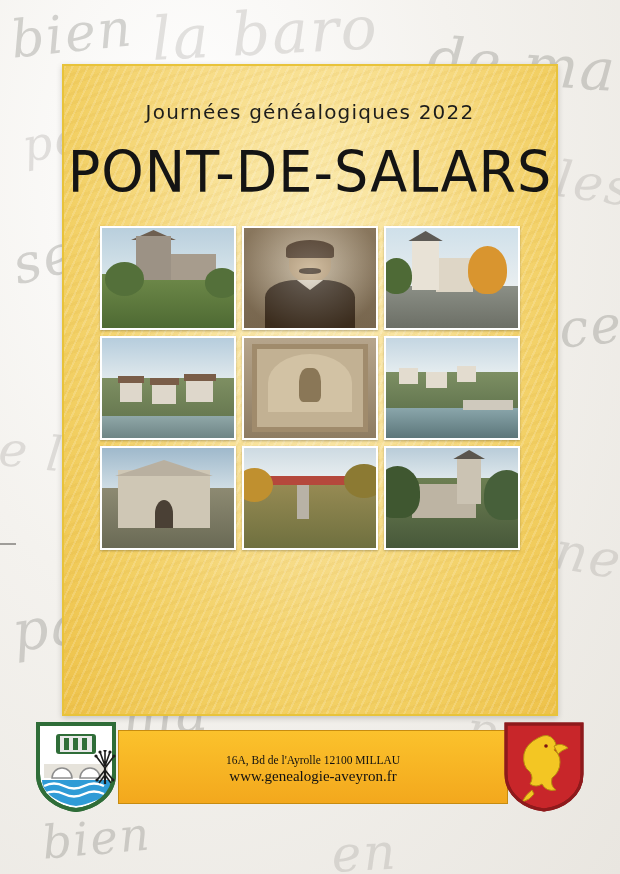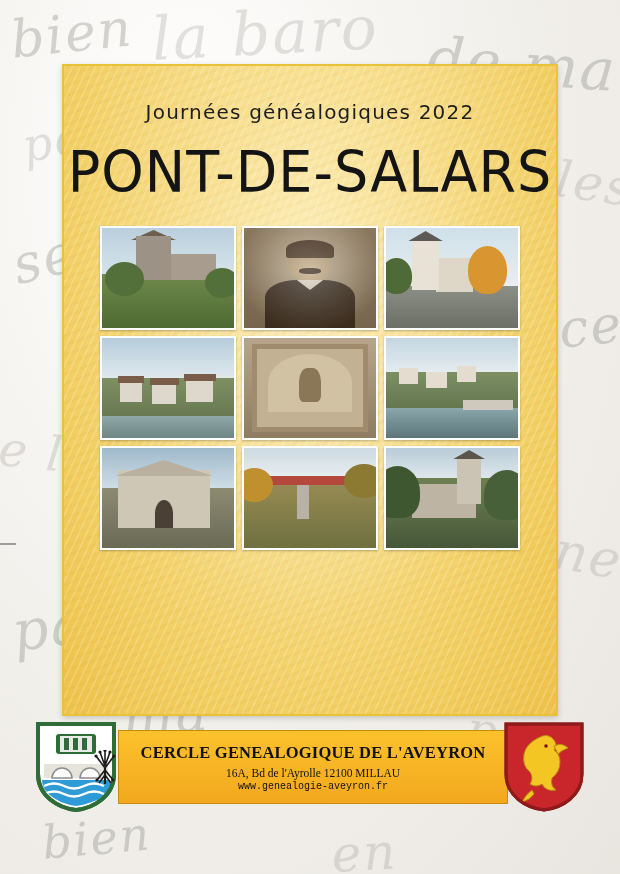--- a/index.html
+++ b/index.html
@@ -224,22 +224,22 @@
     color: #111;
     letter-spacing: 0.2px;
   }
   .banner .addr {
     font-family: "Liberation Serif", serif;
     font-size: 11.5px;
     color: #111;
     margin-top: 4px;
   }
   .banner .web {
-    font-family: Liberation Mono, monospace;
-    font-size: 10px;
+    font-family: Liberation Serif, serif;
+    font-size: 15px;
     color: #111;
     margin-top: 2px;
   }
   .tree-orn {
     position: absolute;
     top: 36px;
     width: 26px;
     height: 34px;
   }
   .tree-orn.left { left: 58px; }
@@ -426,21 +426,20 @@
       <circle cx="4" cy="6" r="1.6" fill="#1c1c1c"></circle>
         <circle cx="22" cy="6" r="1.6" fill="#1c1c1c"></circle>
       <circle cx="8" cy="2" r="1.6" fill="#1c1c1c"></circle>
         <circle cx="18" cy="2" r="1.6" fill="#1c1c1c"></circle>
       <circle cx="13" cy="0.5" r="1.6" fill="#1c1c1c"></circle>
       <circle cx="5" cy="30" r="1.6" fill="#1c1c1c"></circle>
         <circle cx="21" cy="30" r="1.6" fill="#1c1c1c"></circle>
     </svg>
 
     <div class="banner">
-      <div class="org">CERCLE GENEALOGIQUE DE L'AVEYRON</div>
       <div class="addr">16A, Bd de l'Ayrolle 12100 MILLAU</div>
       <div class="web">www.genealogie-aveyron.fr</div>
     </div>
 
     <svg class="shield right" viewBox="0 0 84 94">
       <path d="M4 4 H80 V54 C80 76 60 88 42 90 C24 88 4 76 4 54 Z" fill="#c8262a" stroke="#8e1a1c" stroke-width="3"></path>
       <g fill="#f3c623" stroke="#b88c10" stroke-width="1">
         <path d="M36 18 q10 -6 16 2 q4 6 0 10 q6 4 6 12 q0 10 -8 16 q-2 8 4 12 q-10 2 -14 -6 q-6 4 -12 0 q4 -6 0 -12 q-8 -6 -6 -18 q2 -10 14 -16 Z"></path>
         <path d="M30 70 q-6 4 -10 12 q8 -2 12 -8 Z"></path>
         <path d="M52 26 q8 -4 14 2 q-6 2 -10 6 Z"></path>

